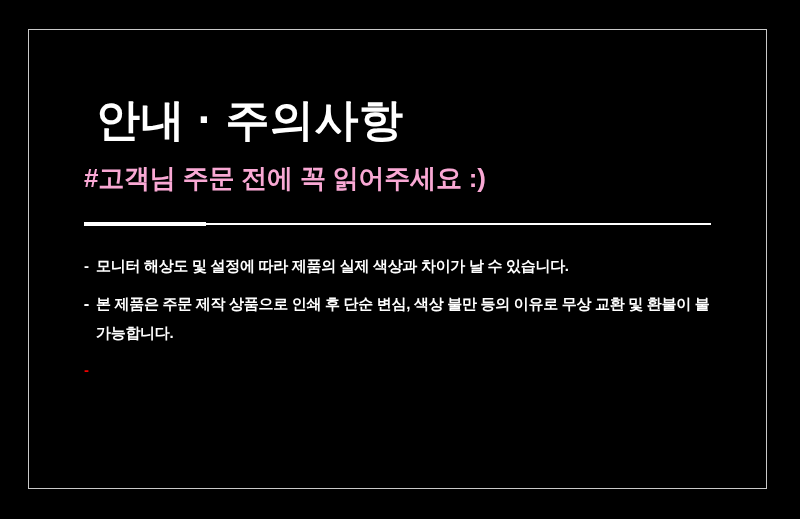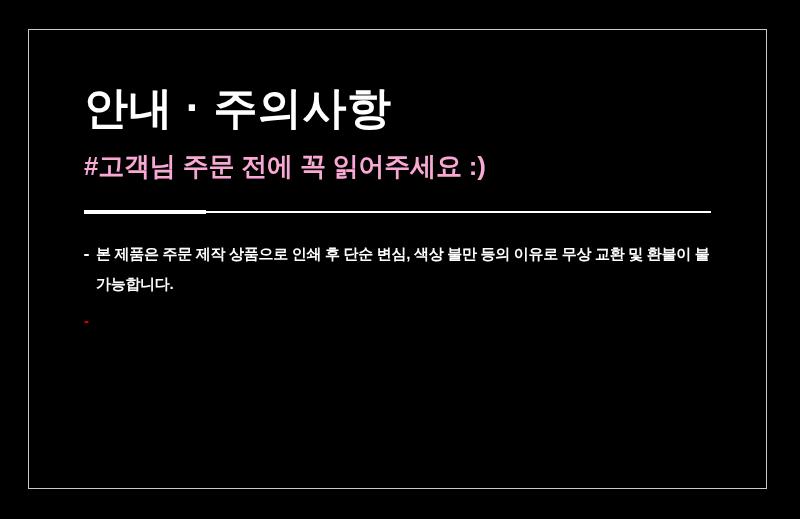--- a/index.html
+++ b/index.html
@@ -39,21 +39,21 @@
     top: 84px;
     width: 640px;
   }
 
   #title {
     color: #ffffff;
     font-size: 44px;
     font-weight: bold;
     letter-spacing: 0.5px;
     line-height: 1.08;
-    margin: 0;
+    margin: 12px;
     white-space: nowrap;
   }
 
   #subtitle {
     color: #f9a8d4;
     font-size: 26px;
     font-weight: bold;
     letter-spacing: -0.2px;
     line-height: 1.15;
     margin: 20px 0 0 0;
@@ -128,20 +128,20 @@
     <h1 id="title">안내 · 주의사항</h1>
 
     <h2 id="subtitle">#고객님 주문 전에 꼭 읽어주세요 :)</h2>
 
     <div id="divider">
       <div id="divider-thick"></div>
       <div id="divider-thin"></div>
     </div>
 
     <ul id="notice-list">
-        <li class="notice-item"><span class="notice-dash">-</span></li>
+        <li class="notice-item"><span class="notice-dash">-</span><span>모니터 해상도 및 설정에 따라 제품의 실제 색상과 차이가 날 수 있습니다.</span></li>
         <li class="notice-item"><span class="notice-dash">-</span></li>
         <li class="notice-item"><span class="notice-dash">-</span><span>본 제품은 주문 제작 상품으로 인쇄 후 단순 변심, 색상 불만 등의 이유로 무상 교환 및 환불이 불가능합니다.</span></li>
         <li class="notice-item is-warning"><span class="notice-dash">-</span></li>
       </ul>
 
   </div>
 </div>
 
 </body></html>

